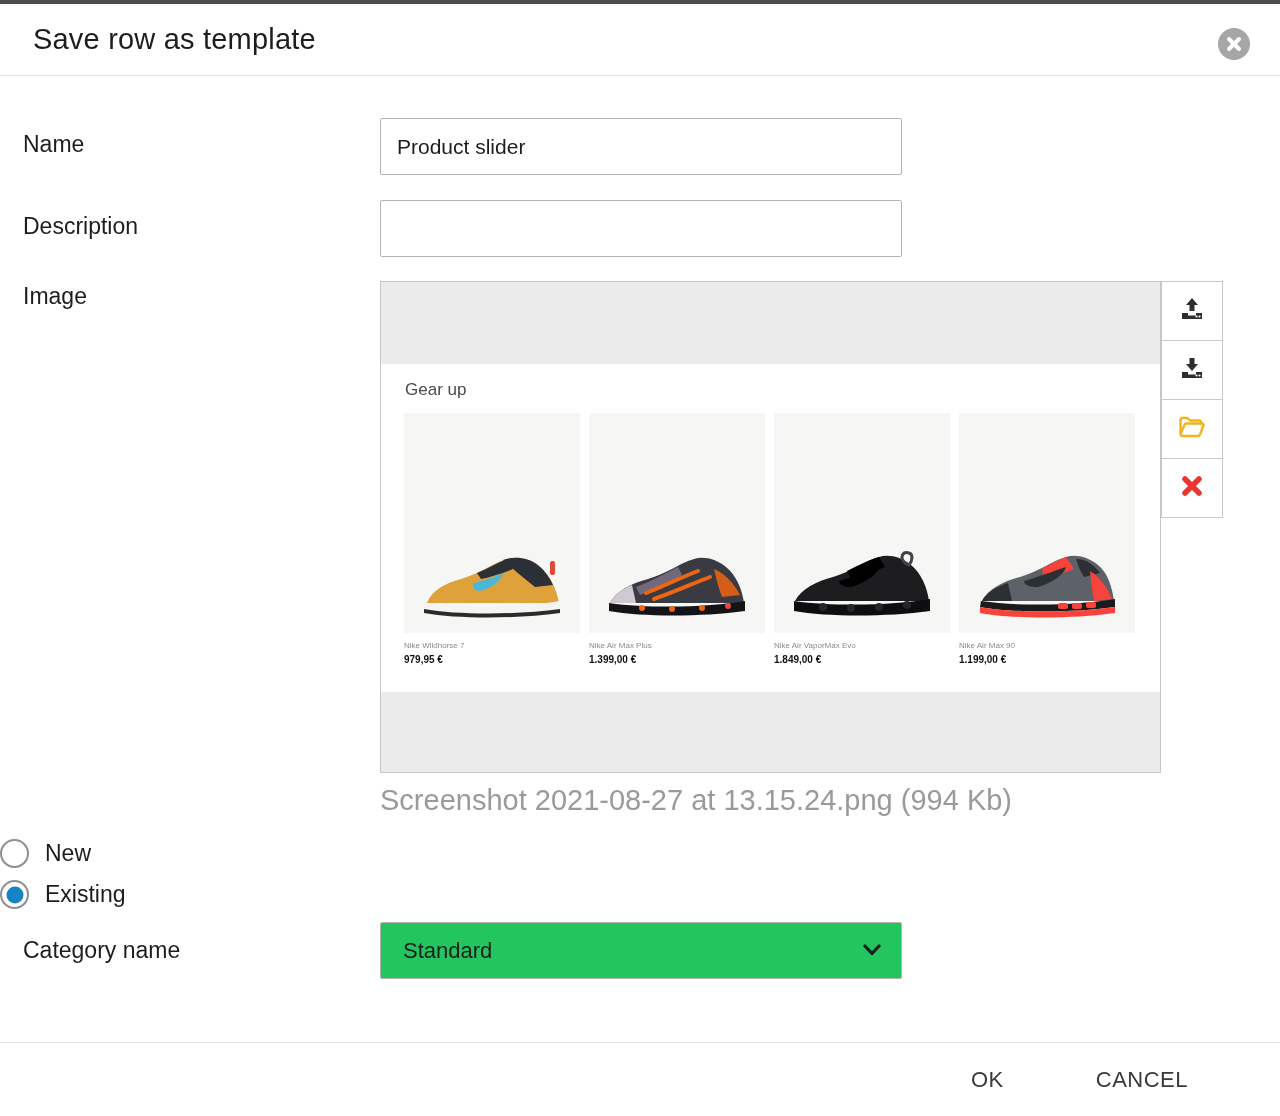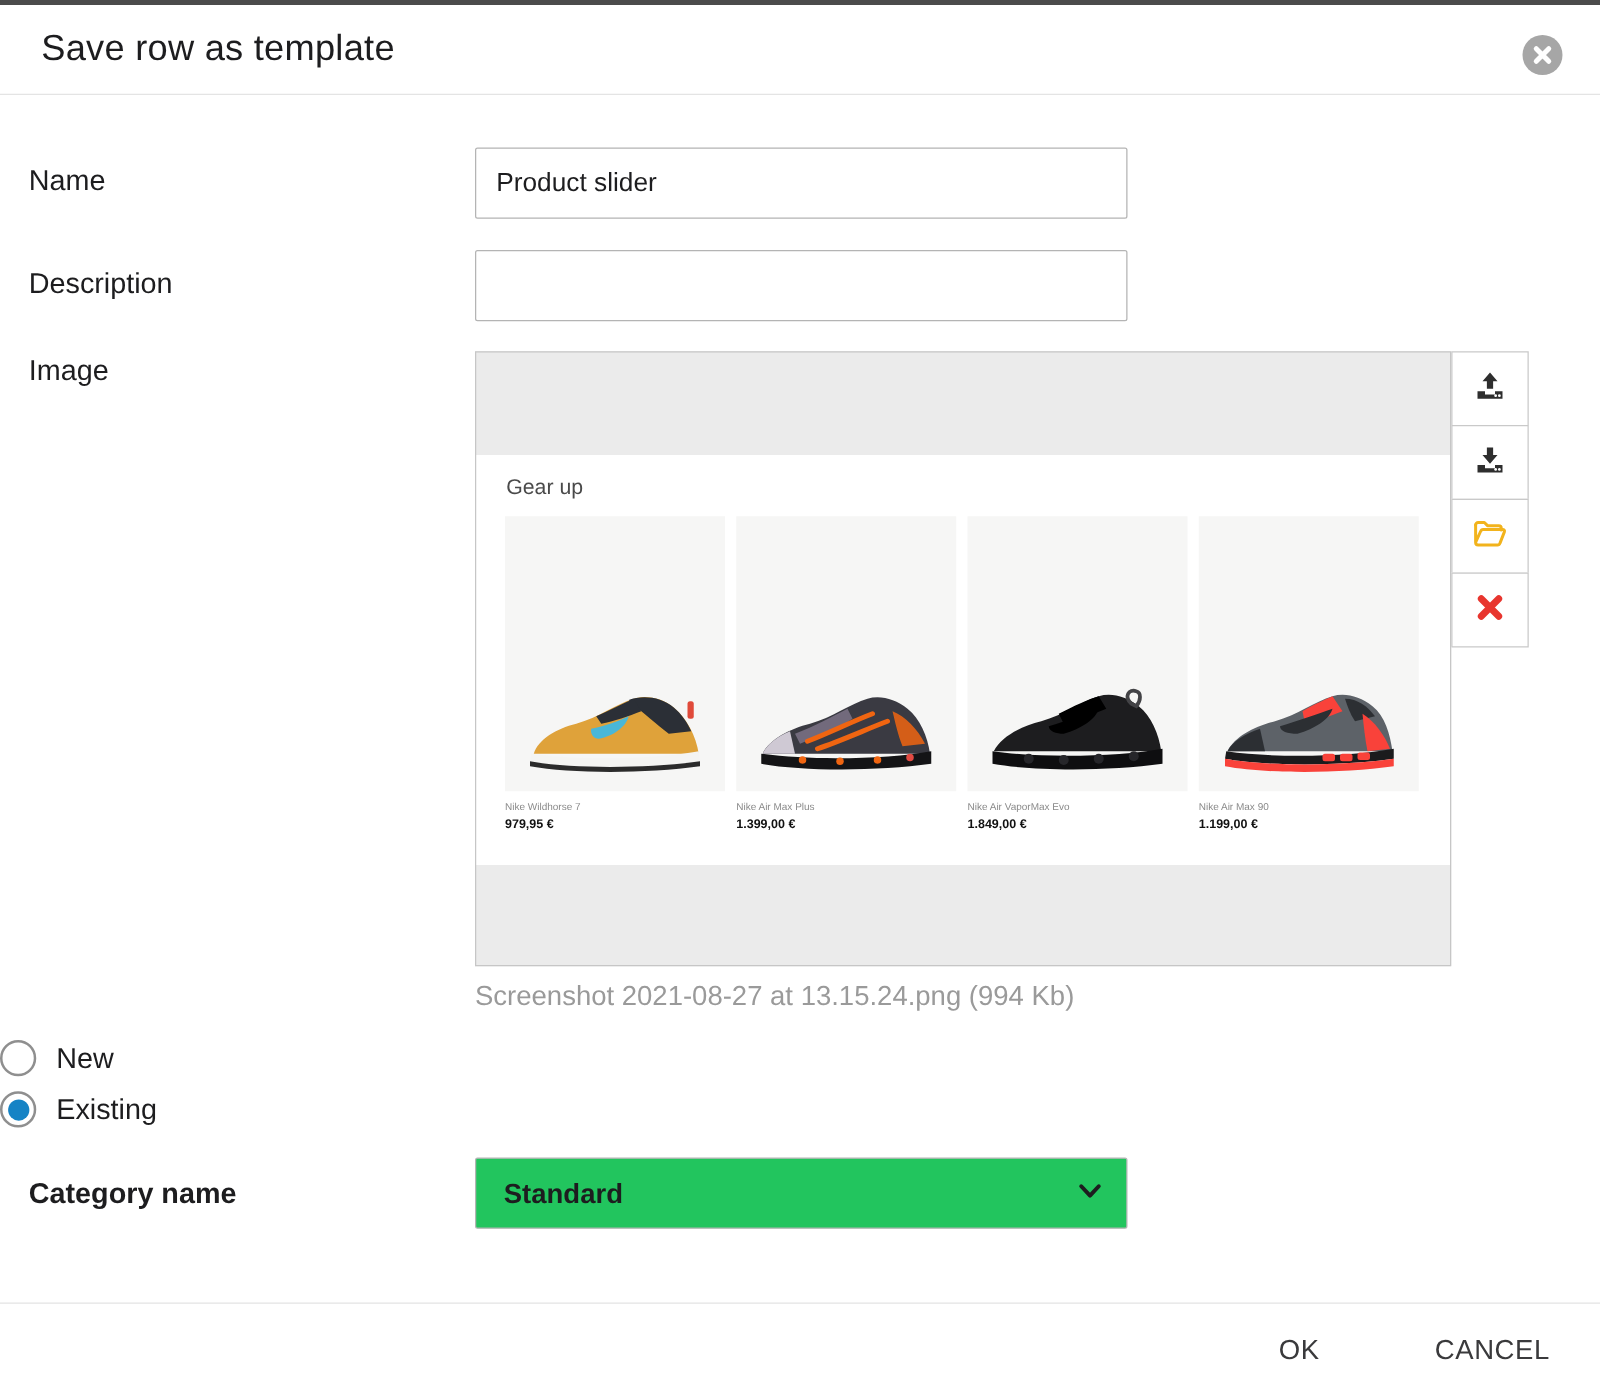--- a/index.html
+++ b/index.html
@@ -20,21 +20,21 @@
 
   
   .body { position:relative; }
   .row { display:flex; align-items:flex-start; }
   .row .lbl { width:380px; padding-left:23px; font-size:23px; color:#1d1d1f; }
 
   .row-name   { margin-top:42px; }
   .row-desc   { margin-top:25px; }
   .row-image  { margin-top:24px; }
   .row-cats   { margin-top:22px; }
-  .row-catname{ margin-top:24px;font-weight:bold; }
+  .row-catname{ margin-top:13px; }
 
   .row-name .lbl, .row-desc .lbl { padding-top:13px; }
   .row-image .lbl { padding-top:2px; }
   .row-cats .lbl { padding-top:4px; }
   .row-catname .lbl { padding-top:15px; }
 
   .text-input { width:522px; height:57px; border:1px solid #b4b4b4;
     border-radius:2px; font-size:21px; font-family:"Liberation Sans",sans-serif;
     color:#1d1d1f; padding:0 16px; outline:none; background:#fff; }
 
@@ -51,42 +51,42 @@
   .card-img svg { display:block; margin-bottom:14px; }
   .card-name { font-size:8px; color:#8a8a8a; margin-top:8px; }
   .card-price { font-size:10px; font-weight:bold; color:#111; margin-top:4px; }
 
   .toolbar { display:flex; flex-direction:column; width:62px; }
   .tool-btn { width:62px; height:60px; border:1px solid #c9c9c9; margin-top:-1px;
     background:#fff; display:flex; align-items:center; justify-content:center;
     cursor:pointer; }
   .tool-btn:first-child { margin-top:0; }
 
-  .filename { font-size:22px; color:#9a9a9a; margin:11px 0 0 0; }
+  .filename { font-size:29px; color:#9a9a9a; margin:11px 0 0 0; }
 
   
   .radios { display:flex; flex-direction:column; gap:12px; }
   .radio-opt { display:flex; align-items:center; gap:16px; cursor:pointer; }
   .radio-circle { width:29px; height:29px; border-radius:50%;
     border:2px solid #8f8f8f; background:#fff; position:relative; flex:0 0 auto; }
   .radio-opt.selected .radio-circle::after { content:""; position:absolute;
     left:50%; top:50%; width:17px; height:17px; border-radius:50%;
     transform:translate(-50%,-50%); background:var(--accent,#1583c5); }
   .radio-label { font-size:23px; color:#1d1d1f; }
 
   
   .select { width:522px; height:57px; border:1px solid #b4b4b4; border-radius:2px;
     background:#22c55e; display:flex; align-items:center; justify-content:space-between;
     padding:0 20px 0 22px; cursor:pointer; }
   .select-value { font-size:22px; color:#1d1d1f; }
 
   
   .footer { position:absolute; left:0; right:0; bottom:0; height:74px;
     border-top:1px solid #e4e4e4; display:flex; align-items:center;
-    justify-content:flex-end; gap:92px; padding-right:40px; background:#fff; }
+    justify-content:flex-end; gap:92px; padding-right:92px; background:#fff; }
   .footer-btn { font-size:22px; color:#3a3a3c; background:none; border:none;
     cursor:pointer; font-family:"Liberation Sans",sans-serif; letter-spacing:.5px; }
 </style>
 </head>
 <body>
 
 <div class="modal">
   <div class="topbar"></div>
 
   <div class="header">

